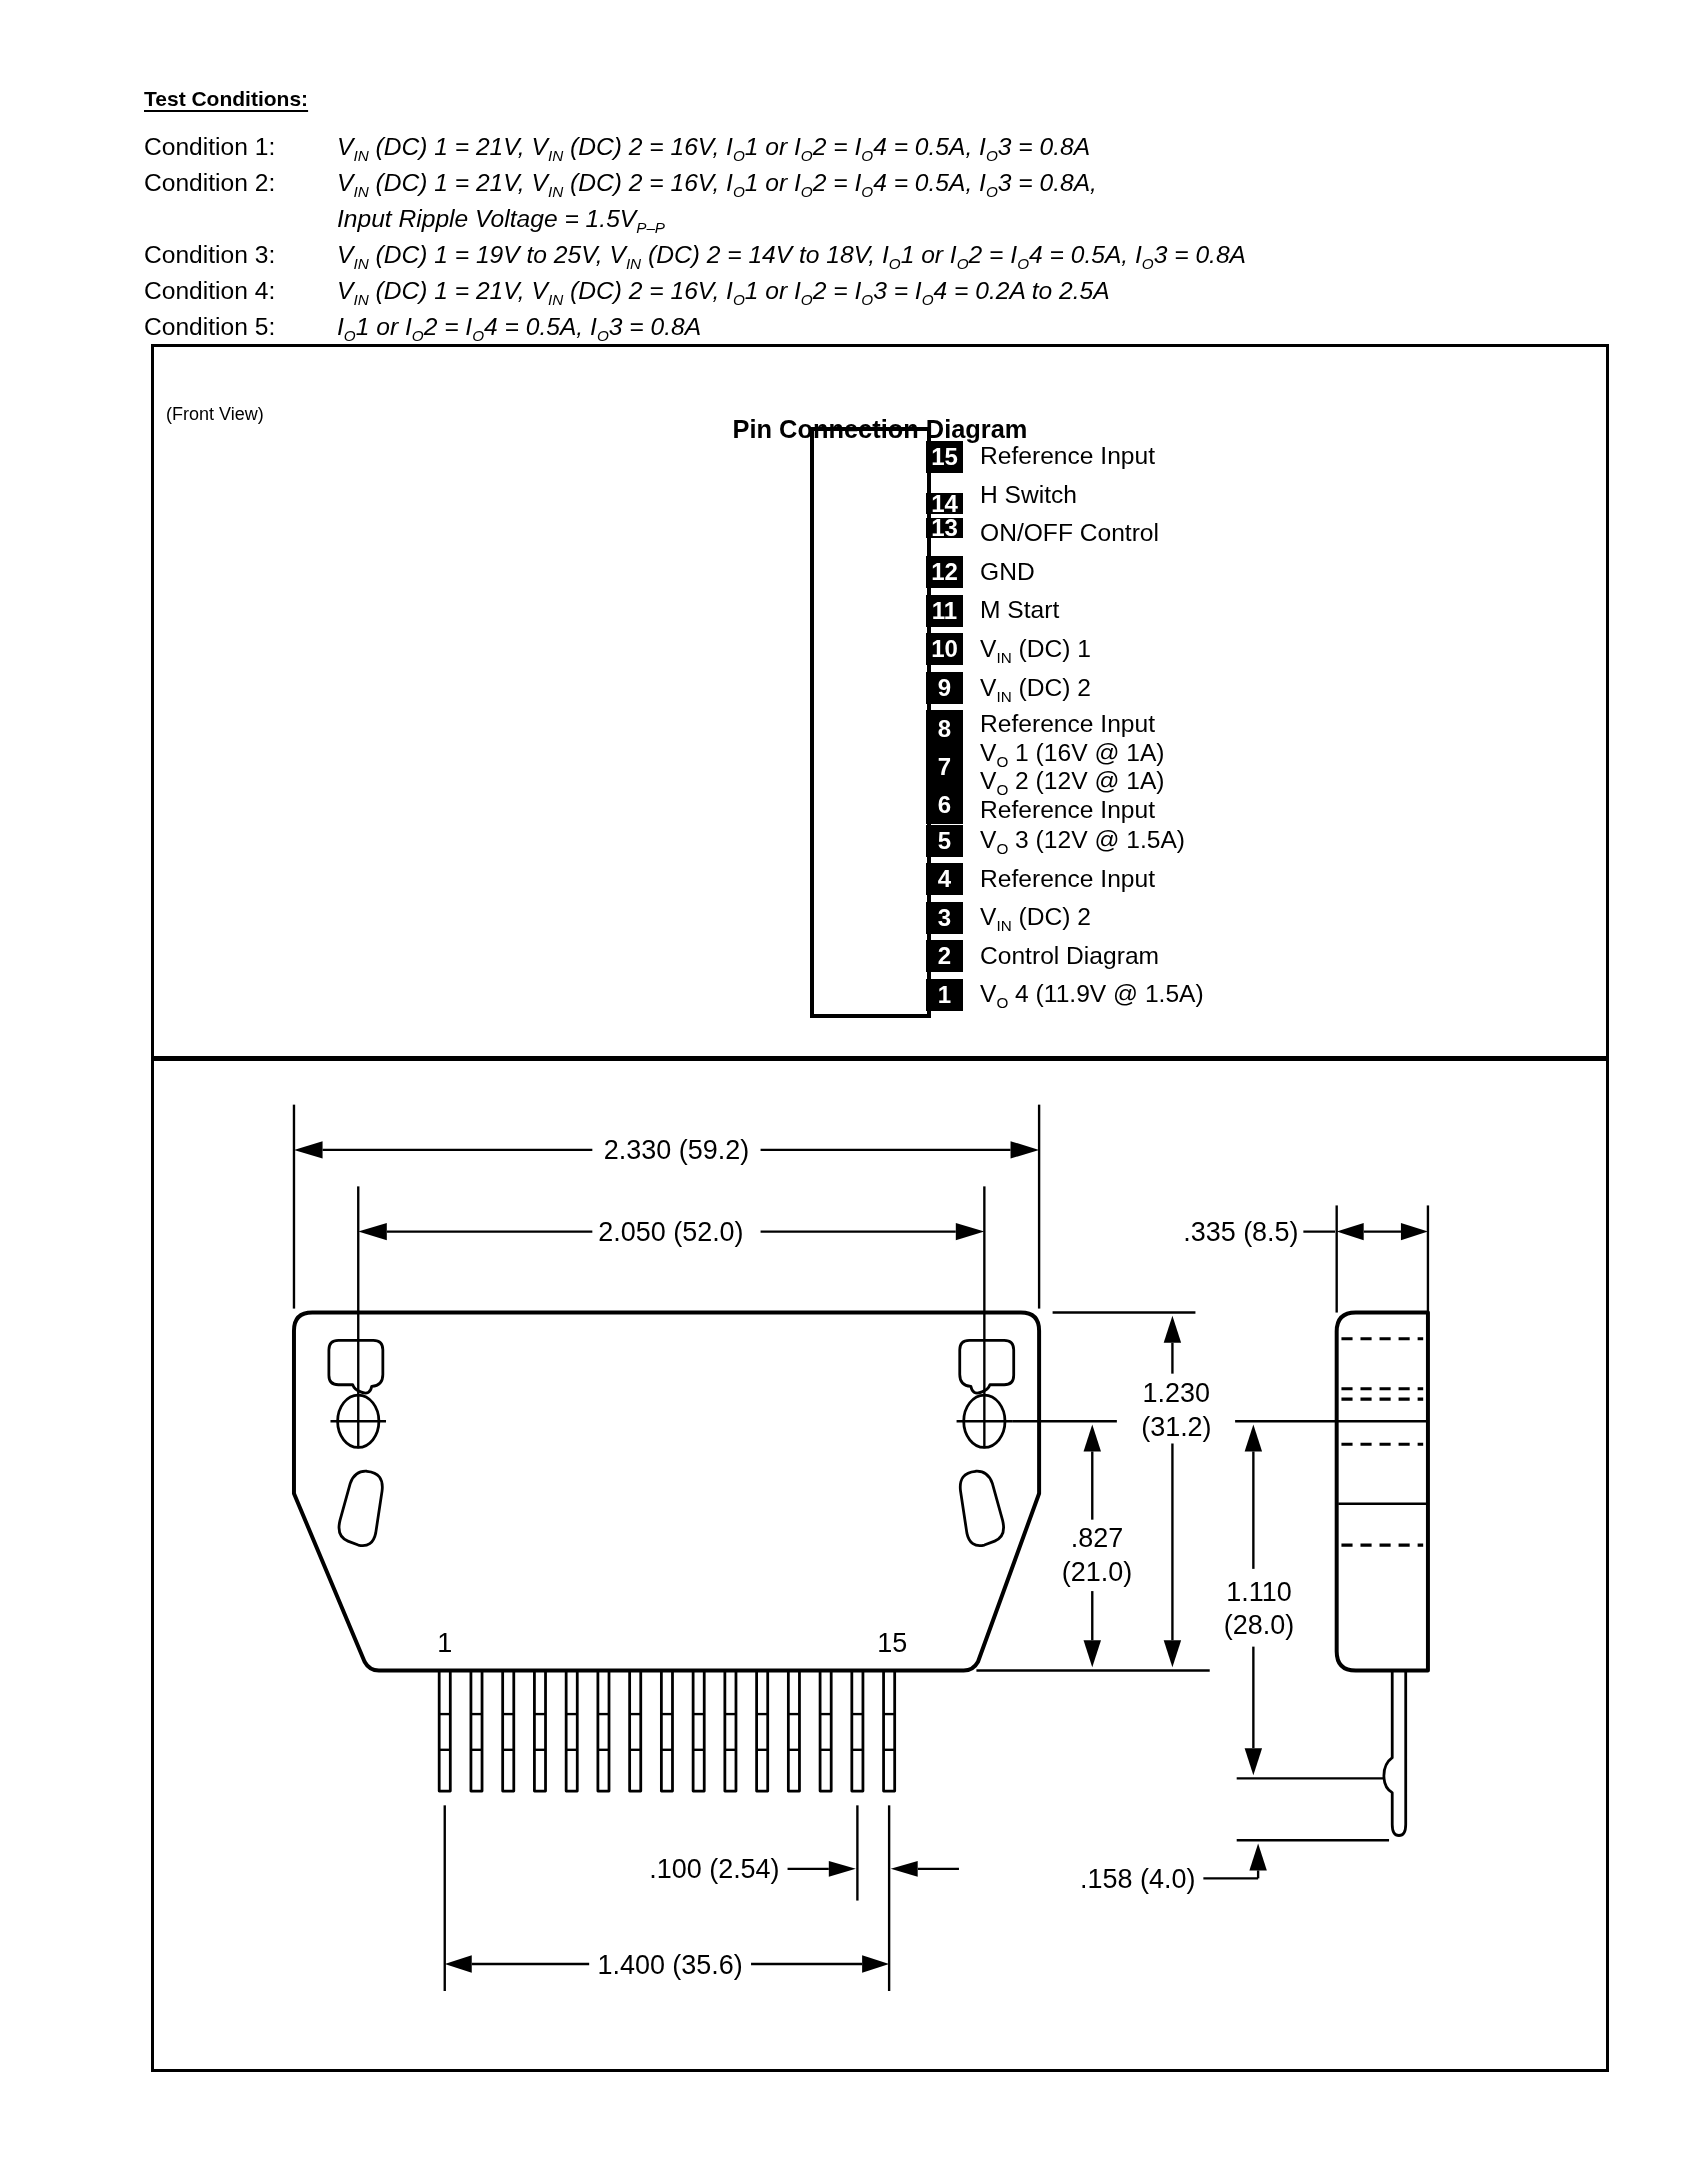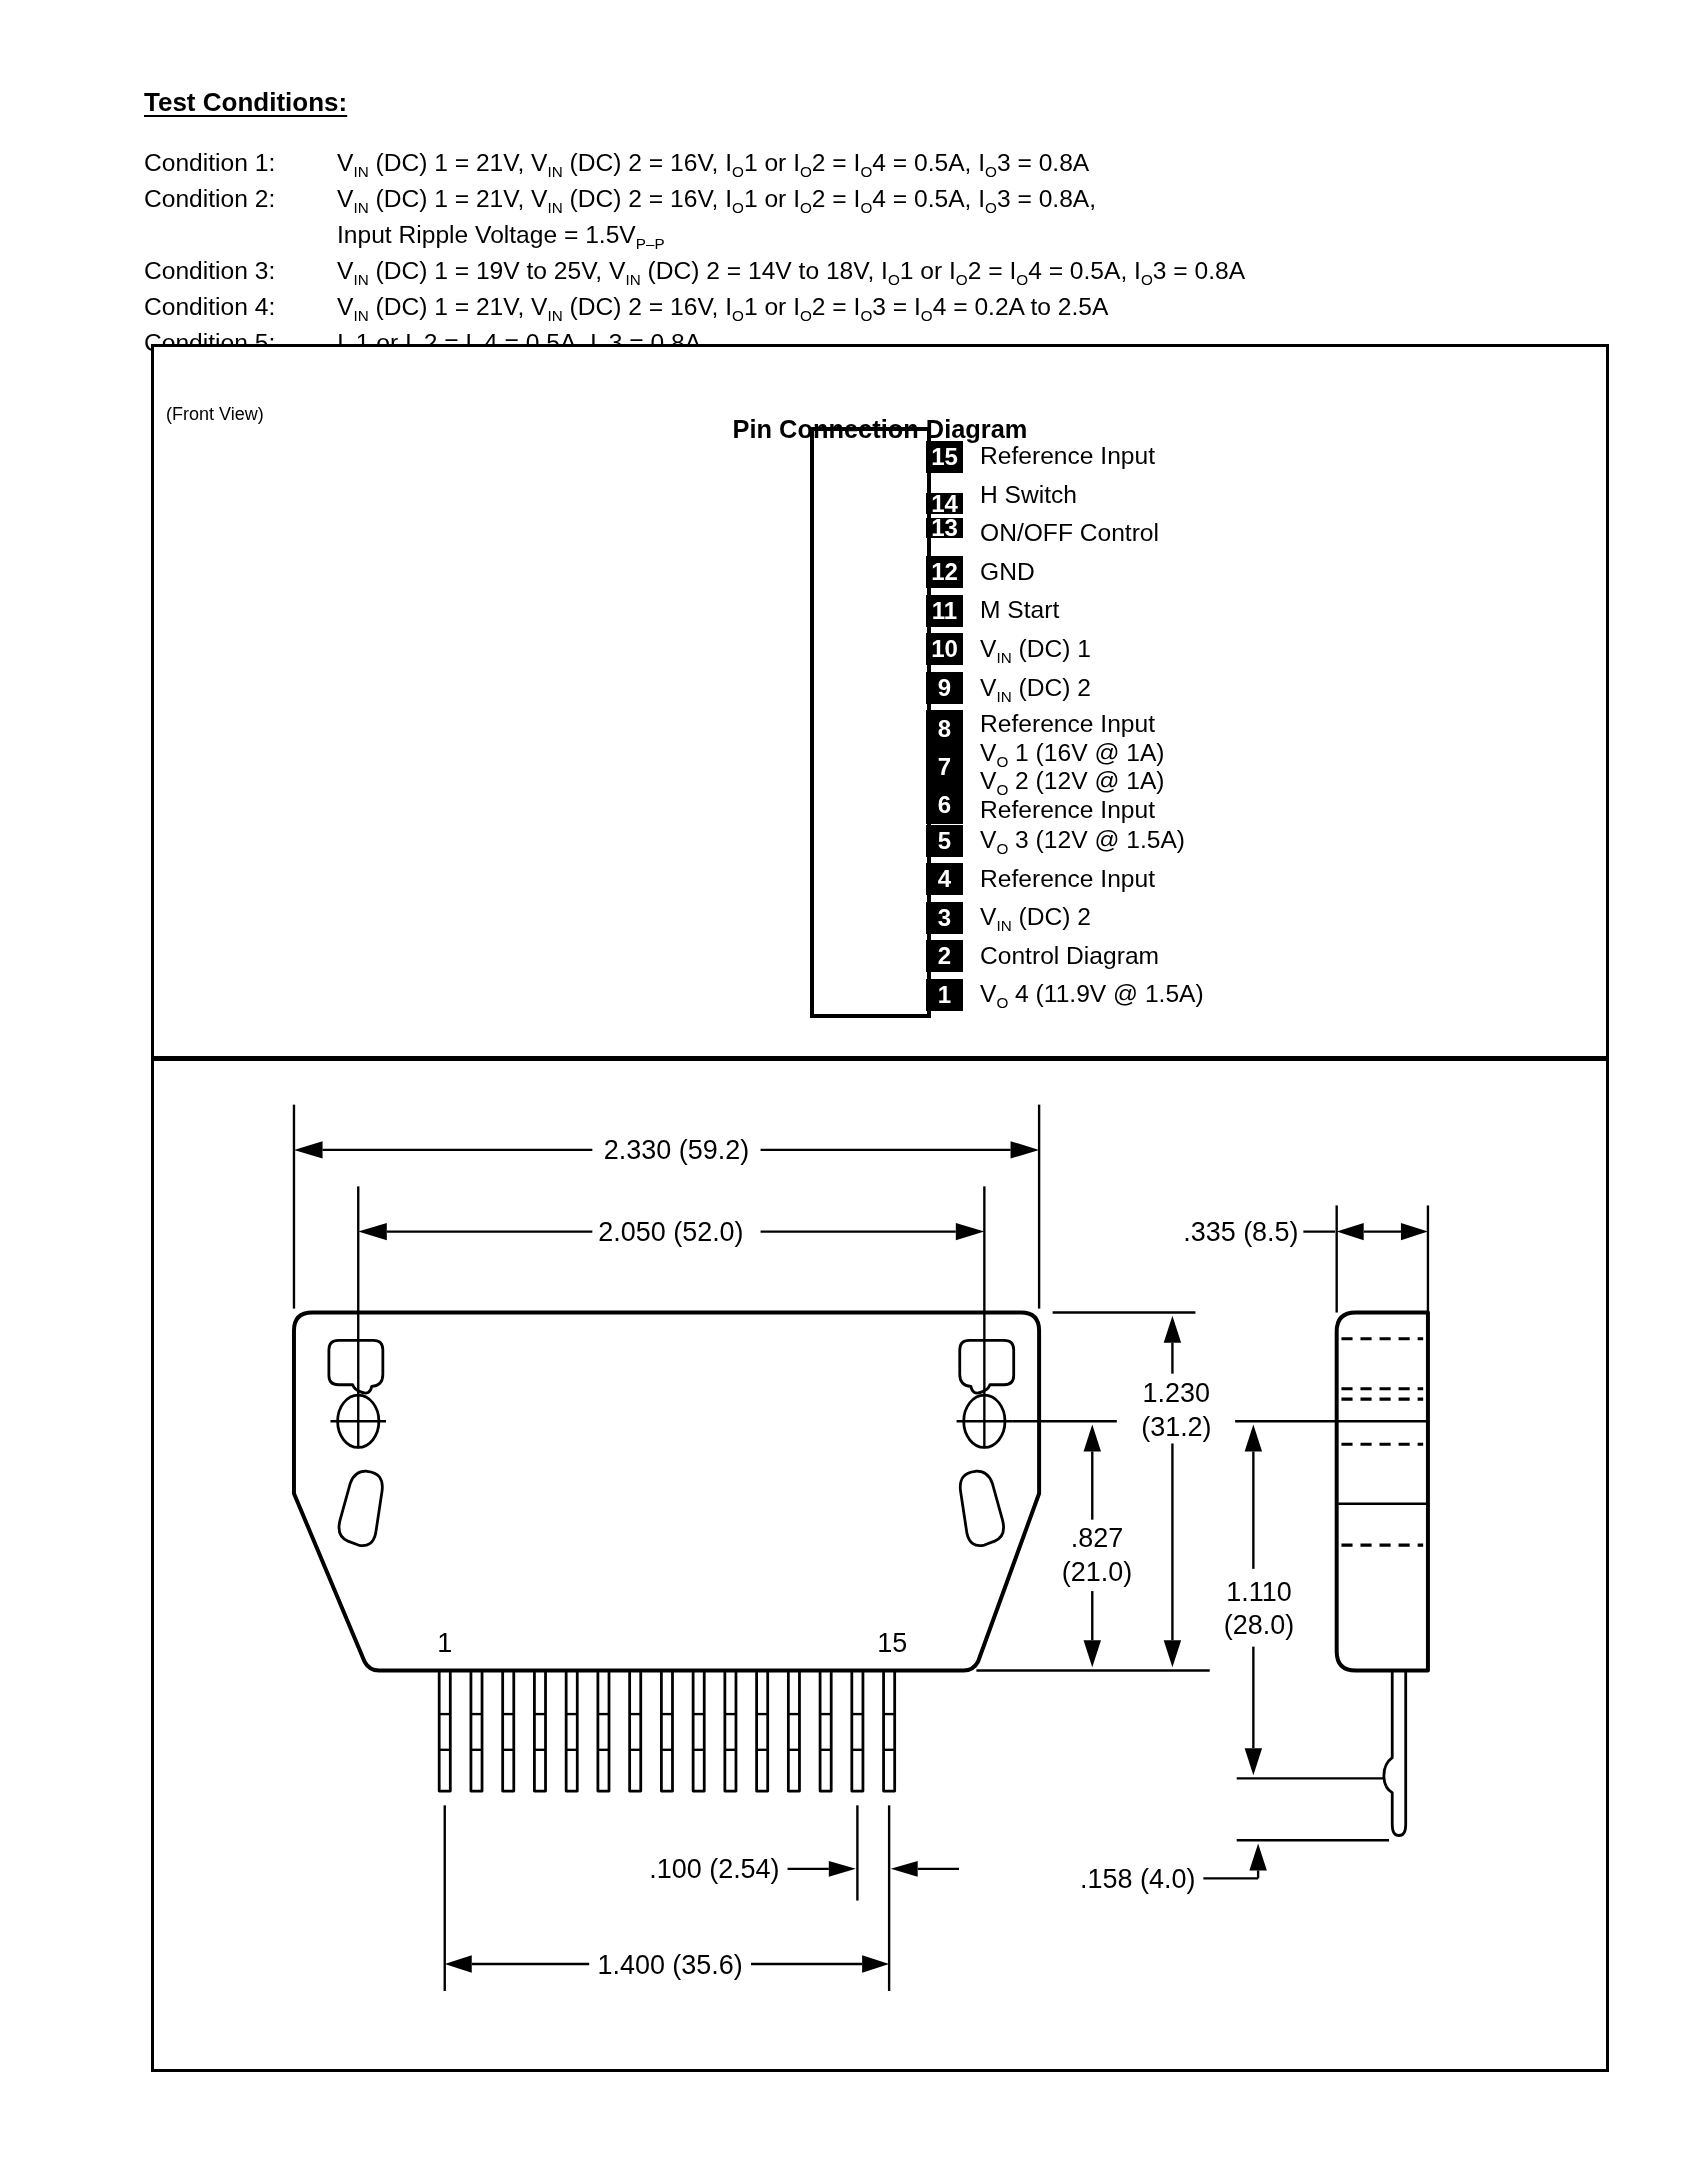--- a/index.html
+++ b/index.html
@@ -5,26 +5,26 @@
   html,body { margin:0; padding:0; background:#888; }
   .page {
     position:relative; width:1687px; height:2183px; background:#ffffff;
     font-family:"Liberation Sans", sans-serif; color:#000;
   }
   sub { font-size:62%; line-height:0; }
 
   
   .tc { position:absolute; left:144px; top:87px; width:1429px; }
   .tc-title {
-    font-size:26px; font-weight:bold; text-decoration:underline;
-    text-decoration-thickness:2.4px; text-underline-offset:4px; margin-bottom:27px;
+    font-size:21px; font-weight:bold; text-decoration:underline;
+    text-decoration-thickness:2.4px; text-underline-offset:4px; margin-bottom:18px;
   }
   .tc-row { display:flex; font-size:24.6px; line-height:36px; }
   .tc-label { width:193px; flex:0 0 193px; }
-  .tc-text  { flex:1; }
+  .tc-text  { flex:1;font-style:italic; }
 
   
   .box { position:absolute; left:151px; width:1458px; border:3.2px solid #000; box-sizing:border-box; background:#fff; }
   .box1 { top:344px;  height:715px; }
   .box2 { top:1058px; height:1014px; }
 
   
   .pcd-title { position:absolute; top:24px; left:0; width:100%; text-align:center; font-size:25.4px; font-weight:bold;margin-top:44px; }
   .pcd-sub   { position:absolute; top:57px; left:12px; width:100%; font-size:18px; }
   .pkg-rect  { position:absolute; left:656px; top:80px; width:121px; height:591px; border:4px solid #000; box-sizing:border-box; }

